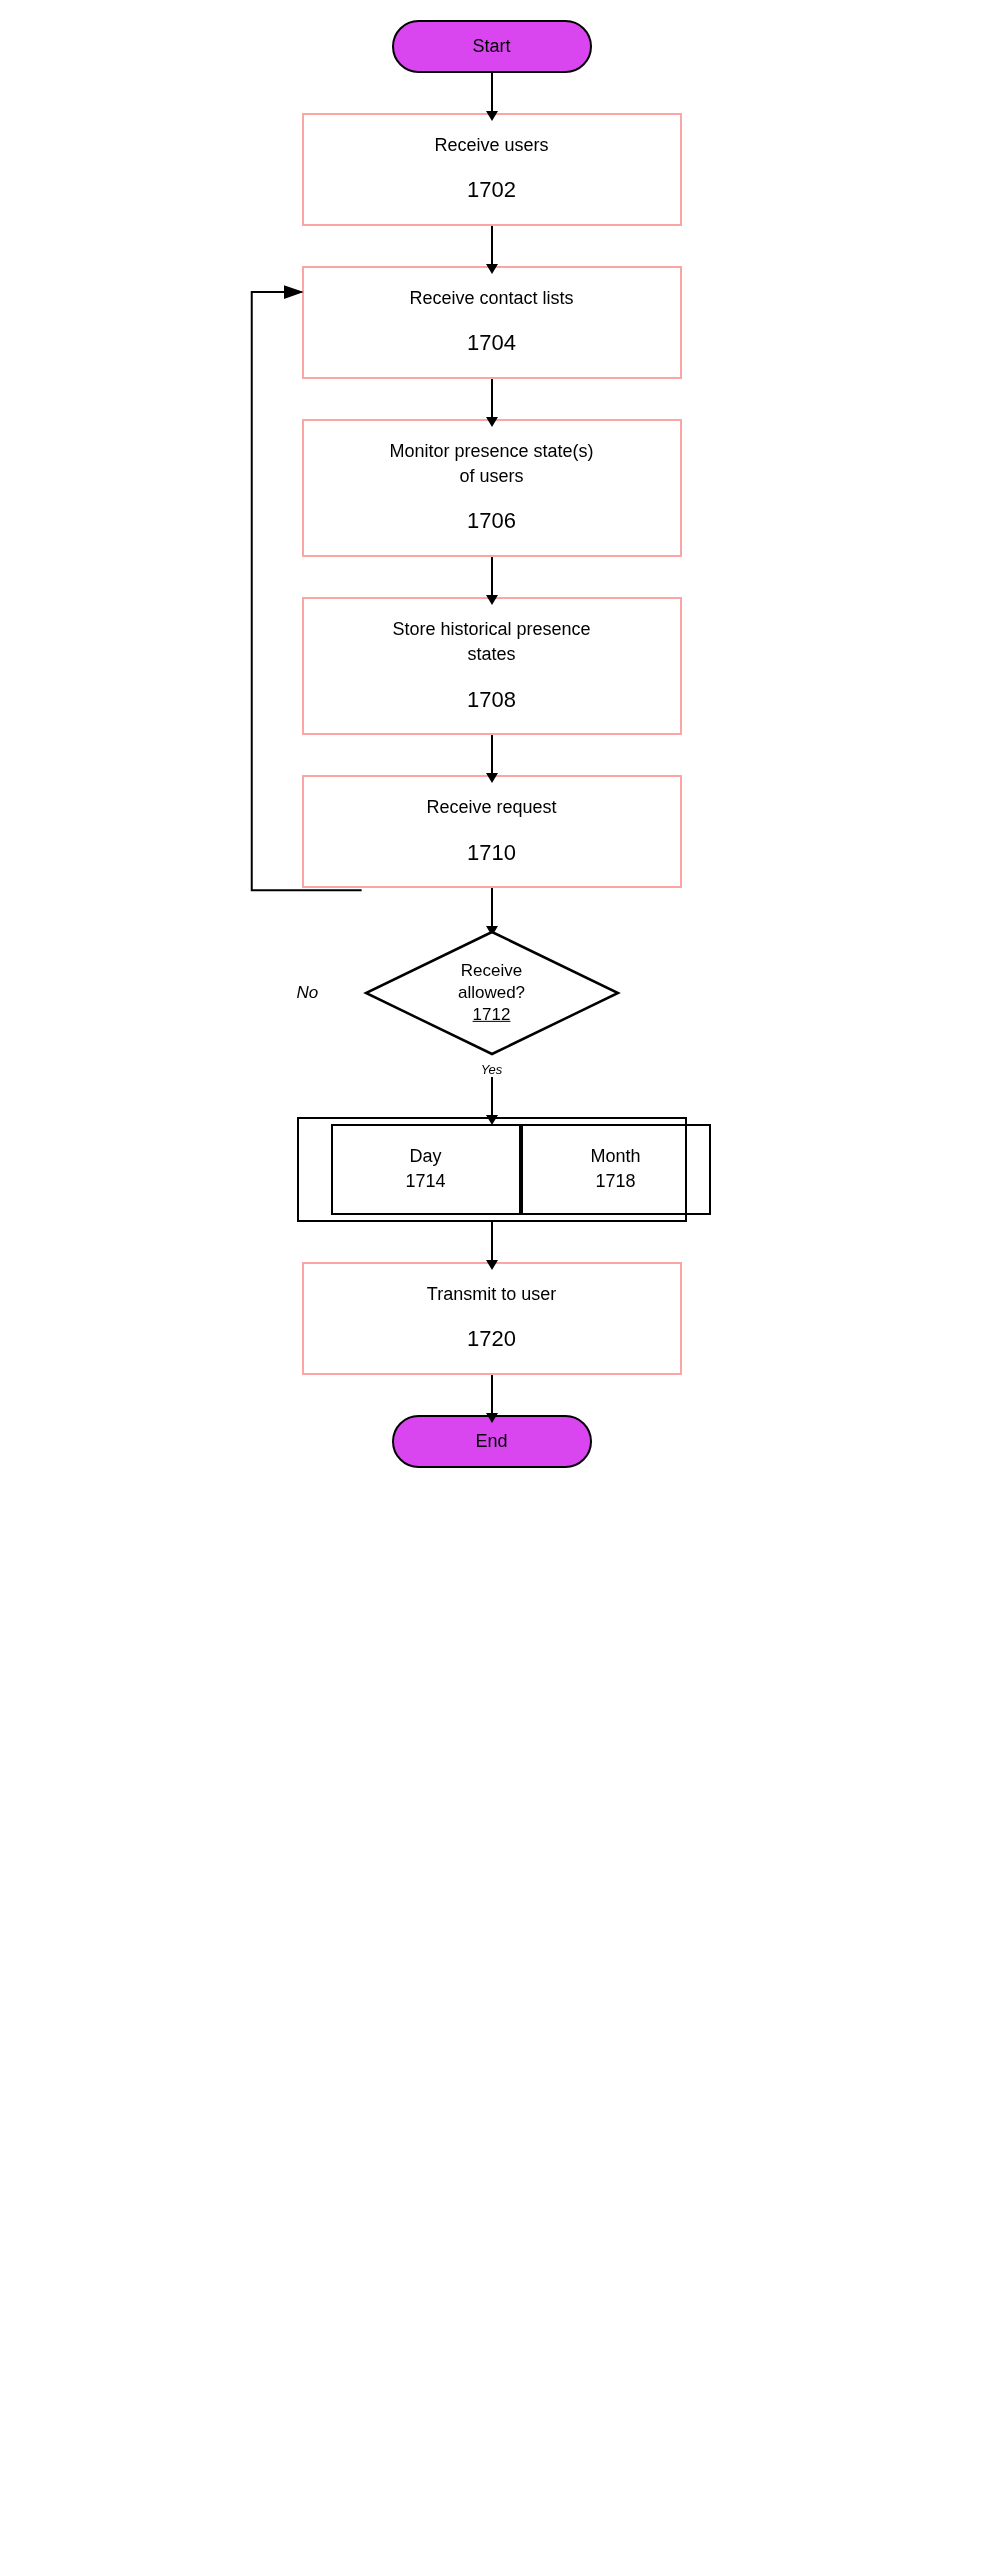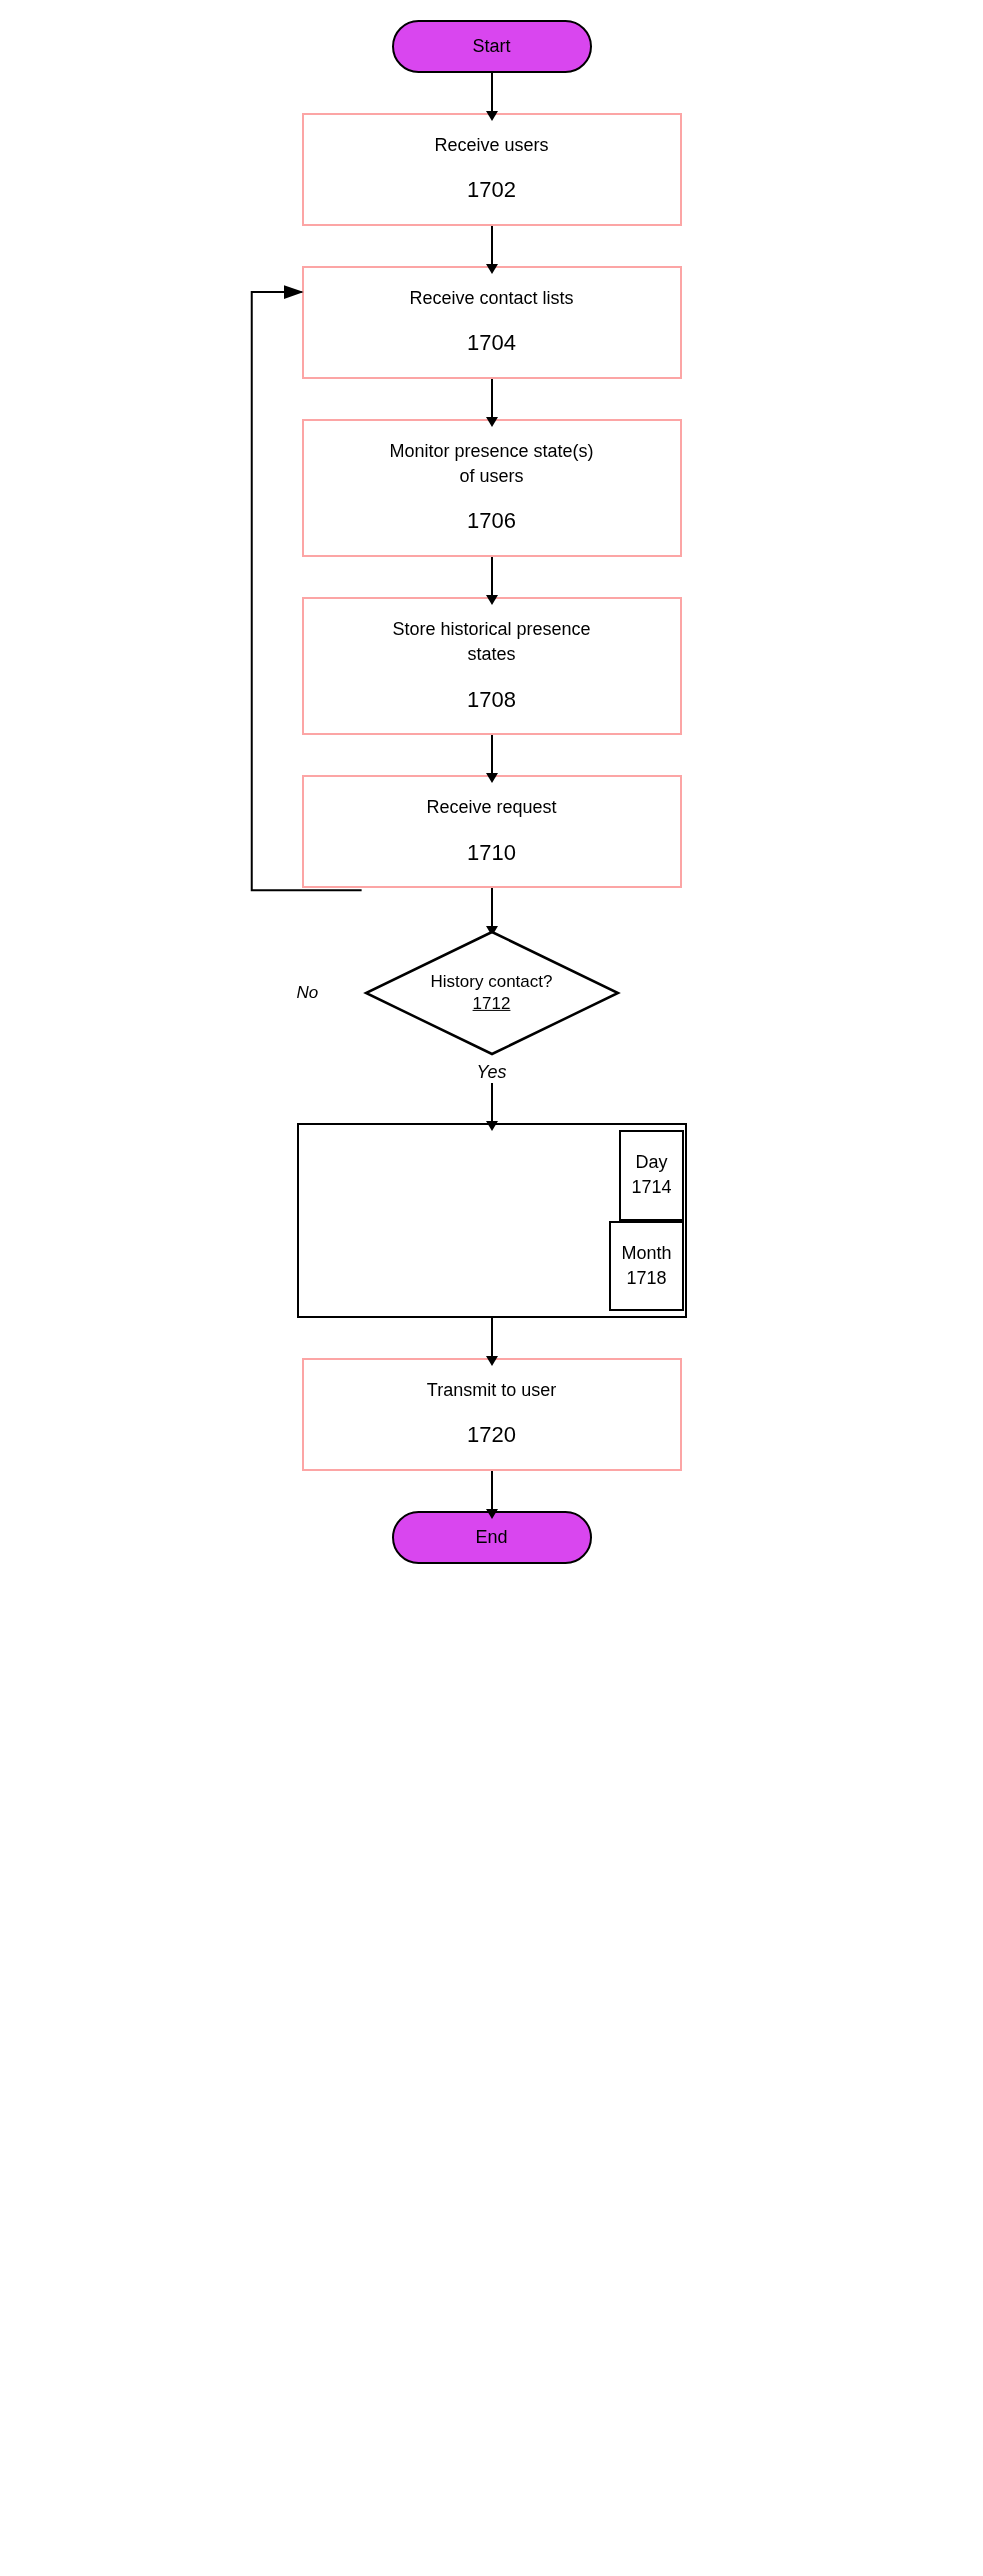--- a/index.html
+++ b/index.html
@@ -84,24 +84,24 @@
       line-height: 1.3;
       pointer-events: none;
     }
     .diamond-label .ref {
       display: block;
       text-decoration: underline;
     }
     
     .three-boxes {
       display: flex;
-      flex-direction: column;
-      align-items: flex-end;
+      align-items: flex-start;
       width: 380px;
       position: relative;
+      margin-left: 27px;
     }
     .sub-box {
       border: 2px solid #000;
       padding: 18px 10px;
       text-align: center;
       font-size: 18px;
       flex: 1;
       line-height: 1.4;
     }
     .sub-box .ref {
@@ -163,27 +163,27 @@
 
   <div style="position:relative; width:500px; display:flex; justify-content:center;">
 
     <div style="position:absolute; left:55px; top:50%; transform:translateY(-50%); font-size:17px; font-style:italic;">No</div>
 
     <div class="diamond-wrapper">
       <svg class="diamond" viewBox="0 0 260 130">
         <polygon points="130,4 256,65 130,126 4,65" fill="white" stroke="black" stroke-width="2.5"></polygon>
       </svg>
       <div class="diamond-label">
-        <span>History contact?</span><br>
+        <span>Receive allowed?</span><br>
         <span class="ref">1712</span>
       </div>
     </div>
   </div>
 
-  <div style="text-align:left; font-size:18px; font-style:italic; margin-top:4px;">Yes</div>
+  <div style="text-align:left; font-size:13px; font-style:italic; margin-top:4px;">Yes</div>
   <div class="arrow-down"></div>
 
   <div style="border:2px solid #000; padding:5px; width:390px;">
     <div class="three-boxes">
       <div class="sub-box">
         <span>Day</span><br>
         <span class="ref">1714</span>
       </div>
       <div class="sub-box">
         <span>Month</span><br>

